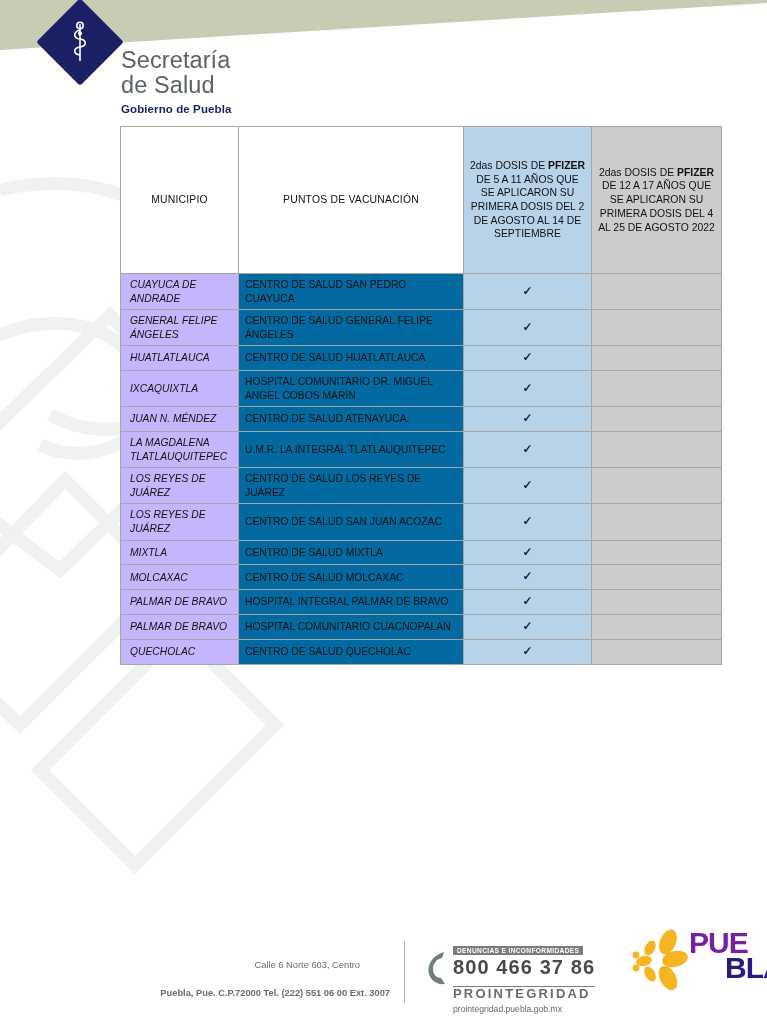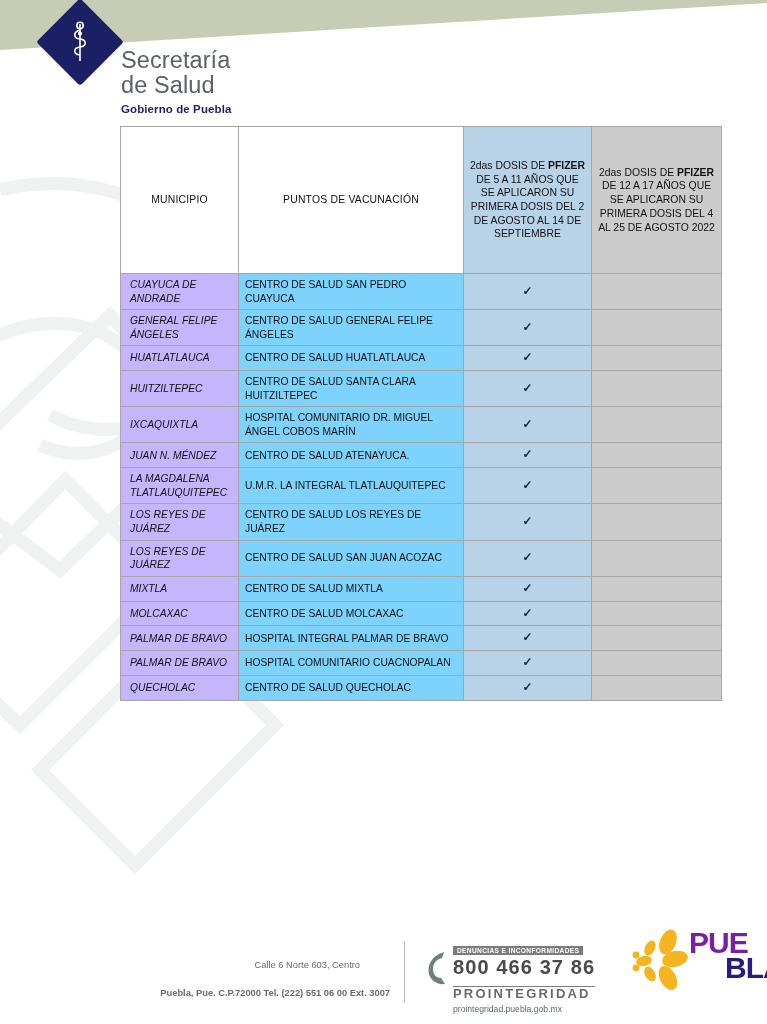--- a/index.html
+++ b/index.html
@@ -126,21 +126,21 @@
   th b{font-weight:bold;}
 
   tbody td.mun{
     background:#c4b5fd;
     text-align:left;
     padding-left:9px;
     font-size:10.3px;
     font-style:italic;
   }
   tbody td.pts{
-    background:#7dd3fc;
+    background:#0369a1;
     text-align:left;
     font-size:10.3px;
   }
   tbody td.d1{
     background:#b8d2e8;
     text-align:center;
     font-size:12px;
     font-weight:bold;
     color:#16213f;
   }
@@ -308,26 +308,20 @@
           <td class="d1">✓</td>
           <td class="d2"></td>
         </tr>
         <tr>
           <td class="mun">HUATLATLAUCA</td>
           <td class="pts">CENTRO DE SALUD HUATLATLAUCA</td>
           <td class="d1">✓</td>
           <td class="d2"></td>
         </tr>
         <tr>
-          <td class="mun">HUITZILTEPEC</td>
-          <td class="pts">CENTRO DE SALUD SANTA CLARA HUITZILTEPEC</td>
-          <td class="d1">✓</td>
-          <td class="d2"></td>
-        </tr>
-        <tr>
           <td class="mun">IXCAQUIXTLA</td>
           <td class="pts">HOSPITAL COMUNITARIO DR. MIGUEL ÁNGEL COBOS MARÍN</td>
           <td class="d1">✓</td>
           <td class="d2"></td>
         </tr>
         <tr>
           <td class="mun">JUAN N. MÉNDEZ</td>
           <td class="pts">CENTRO DE SALUD ATENAYUCA.</td>
           <td class="d1">✓</td>
           <td class="d2"></td>

